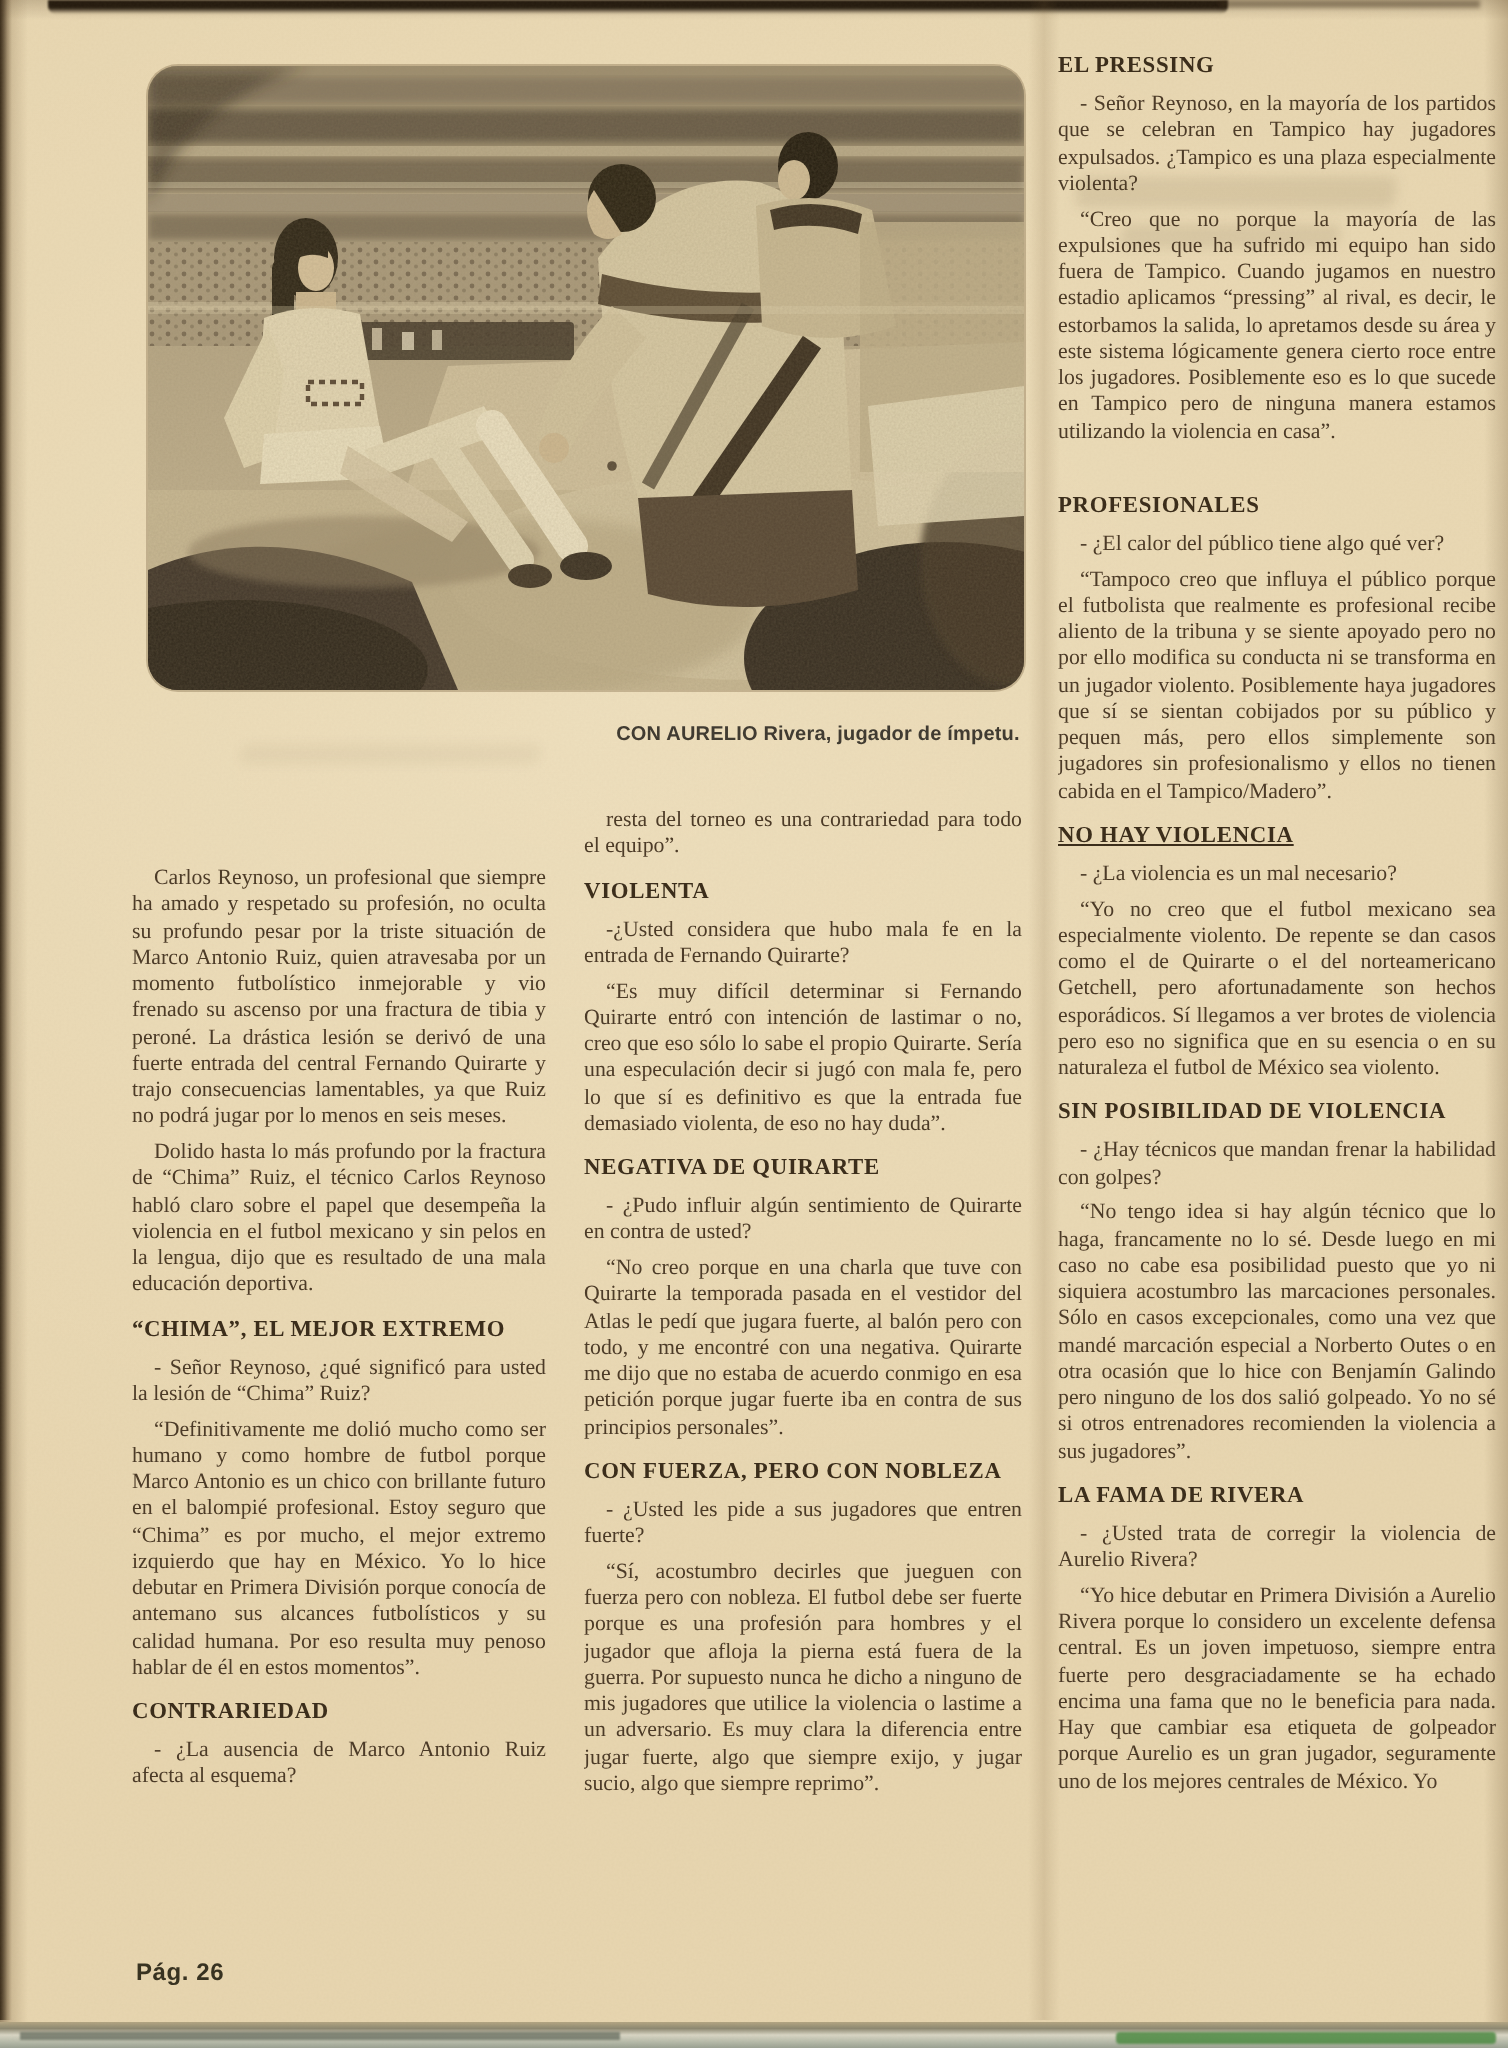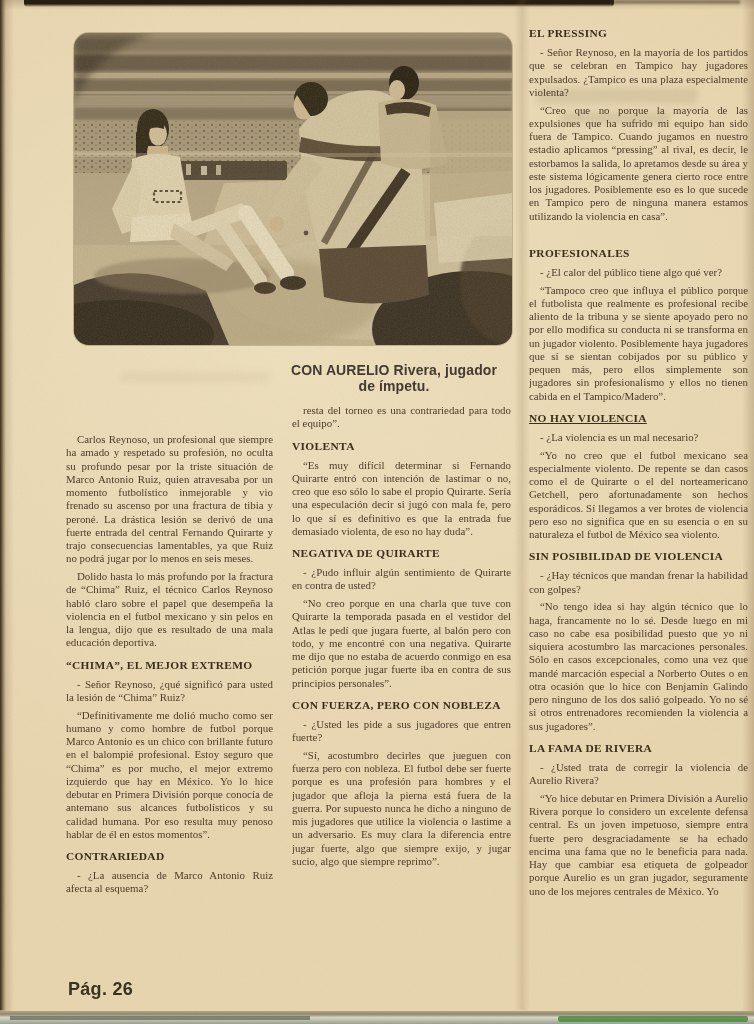--- a/index.html
+++ b/index.html
@@ -31,35 +31,35 @@
   .bleed.b2 { left:560px; top:112px; width:110px; height:12px; }
   .bleed.b3 { left:120px; top:372px; width:150px; height:10px; opacity:.5; }
 
   
   .photo-frame { position:absolute; left:74px; top:33px; width:438px; height:312px;
     border-radius:15px; overflow:hidden;
     box-shadow: inset 0 0 22px rgba(46,34,18,.55), inset 0 0 4px rgba(46,34,18,.4), 0 0 0 1px rgba(120,98,64,.35); }
   .photo-frame svg { display:block; }
 
   
-  .caption { position:absolute; left:281px; top:362px; width:226px; text-align:center;
-    font-family:"Liberation Sans", sans-serif; font-weight:bold; font-size:14px; color:#3e3930; letter-spacing:.1px; }
+  .caption { position:absolute; left:296px; top:362px; width:226px; text-align:center;
+    font-family:"Liberation Sans", sans-serif; font-weight:bold; font-size:10px; color:#3e3930; letter-spacing:.1px; }
 
   
   .col { position:absolute; color:#4a3926; overflow:hidden; }
   .col-left   { left:66px;  top:404px; width:207px; height:574px;margin-top:29px; }
   .col-middle { left:292px; top:404px; width:219px; height:566px; }
   .col-right  { left:529px; top:27px;  width:219px; height:984px; }
   .col p { margin:0 0 4.5px; text-indent:11px; text-align:justify; font-size:10.9px; line-height:13.25px; }
   .col h3 { margin:9px 0 7px; text-align:left; font-size:11.4px; letter-spacing:.35px; color:#392b19; }
   .col h3:first-child { margin-top:0; }
 
   
   .page-number { position:absolute; left:68px; top:979px;
-    font-family:"Liberation Sans", sans-serif; font-weight:bold; font-size:18px; color:#35301f; letter-spacing:.3px; }
+    font-family:"Liberation Sans", sans-serif; font-weight:bold; font-size:12px; color:#35301f; letter-spacing:.3px; }
 
   
   .grain { position:absolute; inset:0; pointer-events:none; opacity:.5; }
 </style>
 </head>
 <body>
 
 <div class="page" style="background-color: rgb(232, 214, 176);">
 
   <div class="edge-top"></div>
@@ -185,20 +185,21 @@
       <p>Dolido hasta lo más profundo por la fractura de “Chima” Ruiz, el técnico Carlos Reynoso habló claro sobre el papel que desempeña la violencia en el futbol mexicano y sin pelos en la lengua, dijo que es resultado de una mala educación deportiva.</p>
       <h3 style="color: rgb(57, 43, 25);">“CHIMA”, EL MEJOR EXTREMO</h3>
       <p>- Señor Reynoso, ¿qué significó para usted la lesión de “Chima” Ruiz?</p>
       <p>“Definitivamente me dolió mucho como ser humano y como hombre de futbol porque Marco Antonio es un chico con brillante futuro en el balompié profesional. Estoy seguro que “Chima” es por mucho, el mejor extremo izquierdo que hay en México. Yo lo hice debutar en Primera División porque conocía de antemano sus alcances futbolísticos y su calidad humana. Por eso resulta muy penoso hablar de él en estos momentos”.</p>
       <h3 style="color: rgb(57, 43, 25);">CONTRARIEDAD</h3>
       <p>- ¿La ausencia de Marco Antonio Ruiz afecta al esquema?</p>
     </div>
   <div class="col col-middle" style="color: rgb(74, 57, 38);">
       <p>resta del torneo es una contrariedad para todo el equipo”.</p>
       <h3 style="color: rgb(57, 43, 25);">VIOLENTA</h3>
+      <p>-¿Usted considera que hubo mala fe en la entrada de Fernando Quirarte?</p>
       <p>“Es muy difícil determinar si Fernando Quirarte entró con intención de lastimar o no, creo que eso sólo lo sabe el propio Quirarte. Sería una especulación decir si jugó con mala fe, pero lo que sí es definitivo es que la entrada fue demasiado violenta, de eso no hay duda”.</p>
       <h3 style="color: rgb(57, 43, 25);">NEGATIVA DE QUIRARTE</h3>
       <p>- ¿Pudo influir algún sentimiento de Quirarte en contra de usted?</p>
       <p>“No creo porque en una charla que tuve con Quirarte la temporada pasada en el vestidor del Atlas le pedí que jugara fuerte, al balón pero con todo, y me encontré con una negativa. Quirarte me dijo que no estaba de acuerdo conmigo en esa petición porque jugar fuerte iba en contra de sus principios personales”.</p>
       <h3 style="color: rgb(57, 43, 25);">CON FUERZA, PERO CON NOBLEZA</h3>
       <p>- ¿Usted les pide a sus jugadores que entren fuerte?</p>
       <p>“Sí, acostumbro decirles que jueguen con fuerza pero con nobleza. El futbol debe ser fuerte porque es una profesión para hombres y el jugador que afloja la pierna está fuera de la guerra. Por supuesto nunca he dicho a ninguno de mis jugadores que utilice la violencia o lastime a un adversario. Es muy clara la diferencia entre jugar fuerte, algo que siempre exijo, y jugar sucio, algo que siempre reprimo”.</p>
     </div>
   <div class="col col-right" style="color: rgb(74, 57, 38);">
       <h3 style="color: rgb(57, 43, 25);">EL PRESSING</h3>

